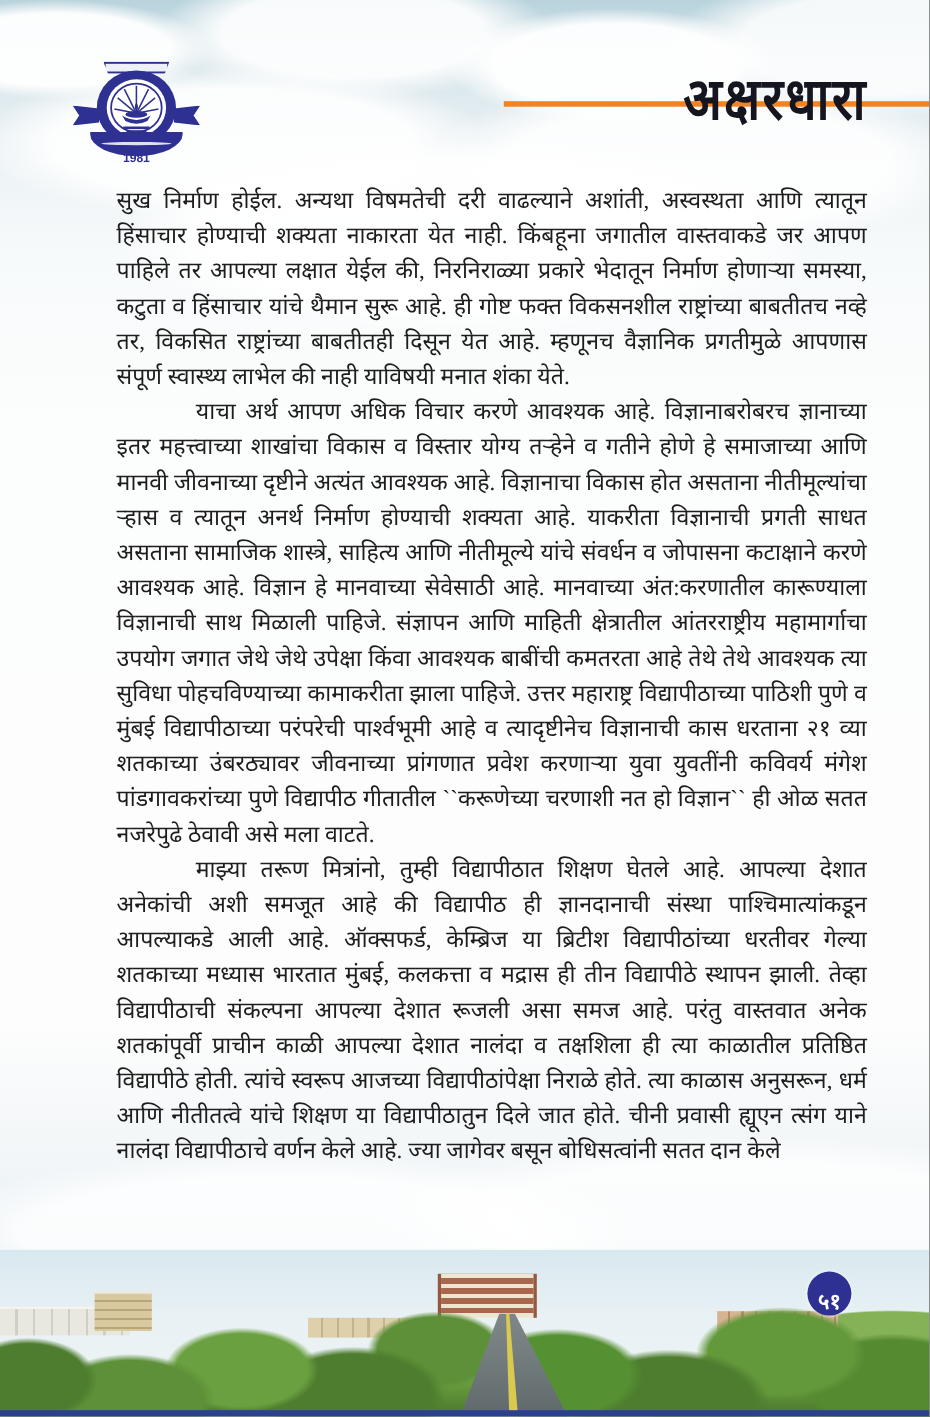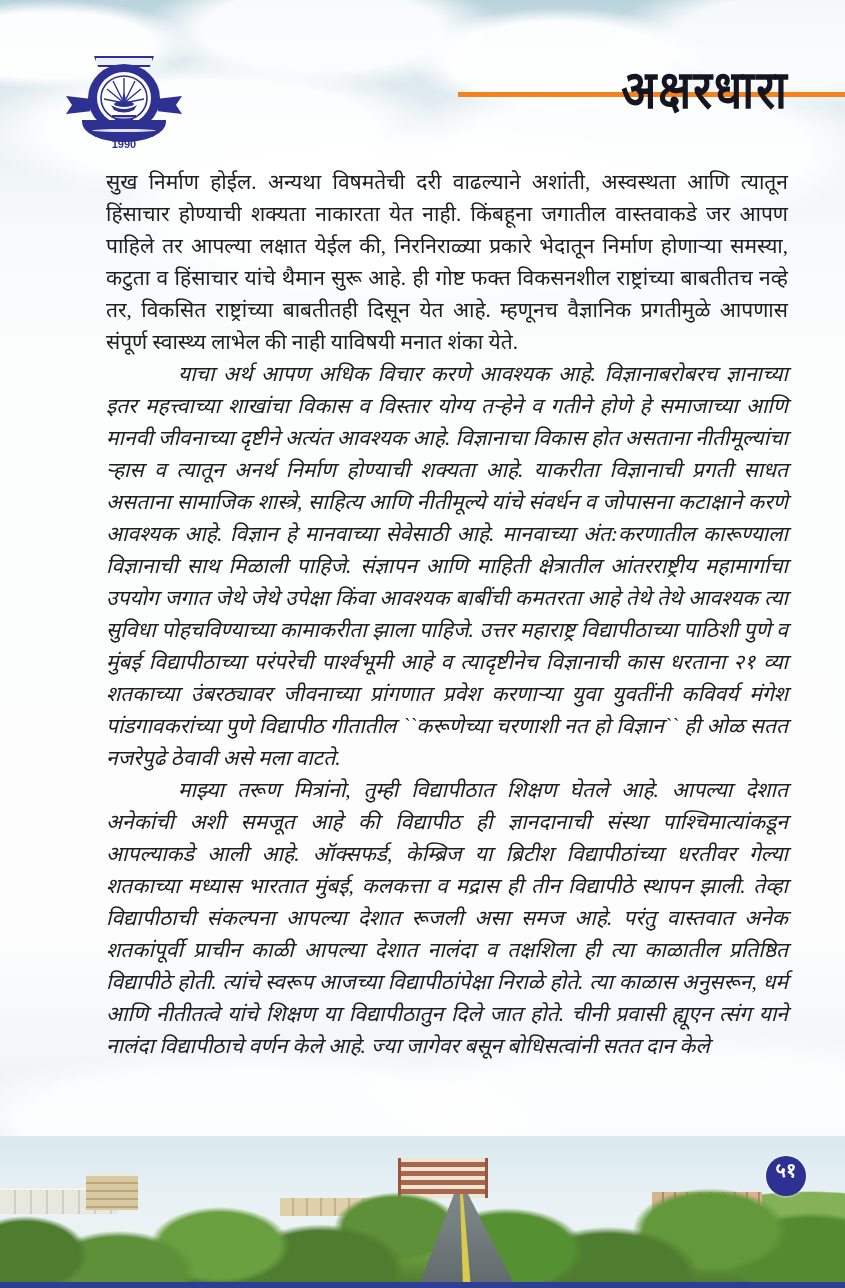--- a/index.html
+++ b/index.html
@@ -58,21 +58,21 @@
     position:absolute; left:0; right:0; top:82px; text-align:center;
     font-family:"Liberation Sans",sans-serif; font-size:11px; font-weight:bold; color:#2e3192;
   }
 
   
   .article {
     position:absolute; left:85px; top:166px; width:682px; z-index:2;
     font-size:21px; line-height:32px; color:#1d1d1d; text-align:justify;margin-left:21px;
   }
   .article p { margin:0; }
-  .article p.indent { text-indent:72px;font-style:italic; }
+  .article p.indent { text-indent:72px; }
 
   
   .photo { position:absolute; left:0; bottom:0; width:845px; height:152px; overflow:hidden; }
   .photo .p-sky { position:absolute; inset:0;
     background:linear-gradient(180deg,#d9e8ef 0%,#e8f1f4 40%,#eef4f5 100%); }
   .hill-right { position:absolute; right:-40px; top:6px; width:300px; height:160px; z-index:1;
     background:radial-gradient(ellipse 100% 95% at 75% 100%, #6f9c44 0 55%, #85b257 56% 72%, transparent 73%); }
   .bld { position:absolute; z-index:2; }
   .bld-left-white { left:0px; top:52px; width:118px; height:26px;
     background:repeating-linear-gradient(90deg,#e8e8e0 0 14px,#cfcfc4 14px 16px);
@@ -101,22 +101,22 @@
       radial-gradient(ellipse 130px 70px at 72% 92%, #4e7d2f 0 60%, transparent 70%),
       radial-gradient(ellipse 110px 60px at 84% 62%, #63993b 0 60%, transparent 70%),
       radial-gradient(ellipse 120px 65px at 96% 80%, #558a31 0 60%, transparent 70%),
       linear-gradient(180deg, transparent 0 68%, #6ba03f 78%, #49762c 100%); }
   .road { position:absolute; inset:0; z-index:4;
     clip-path:polygon(454px 58px, 468px 58px, 516px 152px, 418px 152px);
     background:linear-gradient(180deg,#8d9494 0%,#767f80 60%,#5f686a 100%); }
   .road-line { position:absolute; inset:0; z-index:5;
     clip-path:polygon(460px 58px, 463px 58px, 471px 152px, 463px 152px);
     background:#d9c94e; }
-  .page-badge { position:absolute; left:766px; top:20px; width:40px; height:40px; z-index:6;
-    border-radius:50%; display:flex; align-items:flex-start; justify-content:center;
+  .page-badge { position:absolute; left:734px; top:20px; width:40px; height:40px; z-index:6;
+    border-radius:50%; display:flex; align-items:flex-end; justify-content:center;
     box-shadow:0 0 0 2px rgba(255,255,255,.25); }
   .page-badge span { color:#fff; font-size:20px; font-weight:bold; }
   .bottom-bar { position:absolute; left:0; bottom:0; width:100%; height:6px; background:#2c3f94; z-index:7; }
 </style>
 </head>
 <body>
 
 <div id="page">
   <div class="clouds"></div>
 
@@ -137,21 +137,21 @@
         <line x1="37" y1="40" x2="17" y2="36"></line>
         <line x1="37" y1="40" x2="57" y2="36"></line>
       </g>
       <path d="M24 42 Q37 50 50 42 L47 47 Q37 52 27 47 Z" fill="#2e3192"></path>
       <ellipse cx="37" cy="41" rx="10" ry="3" fill="#2e3192"></ellipse>
       <path d="M37 30 q-3 5 0 8 q3 -3 0 -8" fill="#2e3192"></path>
       <rect x="25" y="52" width="24" height="2.4" fill="#2e3192"></rect>
       <rect x="28" y="55.4" width="18" height="2.2" fill="#2e3192"></rect>
     </svg>
     <div class="ribbon-bottom"></div>
-    <div class="logo-year">1990</div>
+    <div class="logo-year">1981</div>
   </div>
 
   <div class="accent-rule" style="background:#f58220;"></div>
   <div class="masthead-title">अक्षरधारा</div>
 
   <div class="article">
     <p>सुख निर्माण होईल. अन्यथा विषमतेची दरी वाढल्याने अशांती, अस्वस्थता आणि त्यातून हिंसाचार होण्याची शक्यता नाकारता येत नाही. किंबहूना जगातील वास्तवाकडे जर आपण पाहिले तर आपल्या लक्षात येईल की, निरनिराळ्या प्रकारे भेदातून निर्माण होणाऱ्या समस्या, कटुता व हिंसाचार यांचे थैमान सुरू आहे. ही गोष्ट फक्त विकसनशील राष्ट्रांच्या बाबतीतच नव्हे तर, विकसित राष्ट्रांच्या बाबतीतही दिसून येत आहे. म्हणूनच वैज्ञानिक प्रगतीमुळे आपणास संपूर्ण स्वास्थ्य लाभेल की नाही याविषयी मनात शंका येते.</p>
     <p class="indent">याचा अर्थ आपण अधिक विचार करणे आवश्यक आहे. विज्ञानाबरोबरच ज्ञानाच्या इतर महत्त्वाच्या शाखांचा विकास व विस्तार योग्य तऱ्हेने व गतीने होणे हे समाजाच्या आणि मानवी जीवनाच्या दृष्टीने अत्यंत आवश्यक आहे. विज्ञानाचा विकास होत असताना नीतीमूल्यांचा ऱ्हास व त्यातून अनर्थ निर्माण होण्याची शक्यता आहे. याकरीता विज्ञानाची प्रगती साधत असताना सामाजिक शास्त्रे, साहित्य आणि नीतीमूल्ये यांचे संवर्धन व जोपासना कटाक्षाने करणे आवश्यक आहे. विज्ञान हे मानवाच्या सेवेसाठी आहे. मानवाच्या अंत:करणातील कारूण्याला विज्ञानाची साथ मिळाली पाहिजे. संज्ञापन आणि माहिती क्षेत्रातील आंतरराष्ट्रीय महामार्गाचा उपयोग जगात जेथे जेथे उपेक्षा किंवा आवश्यक बाबींची कमतरता आहे तेथे तेथे आवश्यक त्या सुविधा पोहचविण्याच्या कामाकरीता झाला पाहिजे. उत्तर महाराष्ट्र विद्यापीठाच्या पाठिशी पुणे व मुंबई विद्यापीठाच्या परंपरेची पार्श्वभूमी आहे व त्यादृष्टीनेच विज्ञानाची कास धरताना २१ व्या शतकाच्या उंबरठ्यावर जीवनाच्या प्रांगणात प्रवेश करणाऱ्या युवा युवतींनी कविवर्य मंगेश पांडगावकरांच्या पुणे विद्यापीठ गीतातील ``करूणेच्या चरणाशी नत हो विज्ञान`` ही ओळ सतत नजरेपुढे ठेवावी असे मला वाटते.</p>
     <p class="indent">माझ्या तरूण मित्रांनो, तुम्ही विद्यापीठात शिक्षण घेतले आहे. आपल्या देशात अनेकांची अशी समजूत आहे की विद्यापीठ ही ज्ञानदानाची संस्था पाश्चिमात्यांकडून आपल्याकडे आली आहे. ऑक्सफर्ड, केम्ब्रिज या ब्रिटीश विद्यापीठांच्या धरतीवर गेल्या शतकाच्या मध्यास भारतात मुंबई, कलकत्ता व मद्रास ही तीन विद्यापीठे स्थापन झाली. तेव्हा विद्यापीठाची संकल्पना आपल्या देशात रूजली असा समज आहे. परंतु वास्तवात अनेक शतकांपूर्वी प्राचीन काळी आपल्या देशात नालंदा व तक्षशिला ही त्या काळातील प्रतिष्ठित विद्यापीठे होती. त्यांचे स्वरूप आजच्या विद्यापीठांपेक्षा निराळे होते. त्या काळास अनुसरून, धर्म आणि नीतीतत्वे यांचे शिक्षण या विद्यापीठातुन दिले जात होते. चीनी प्रवासी ह्यूएन त्संग याने नालंदा विद्यापीठाचे वर्णन केले आहे. ज्या जागेवर बसून बोधिसत्वांनी सतत दान केले</p>
   </div>

